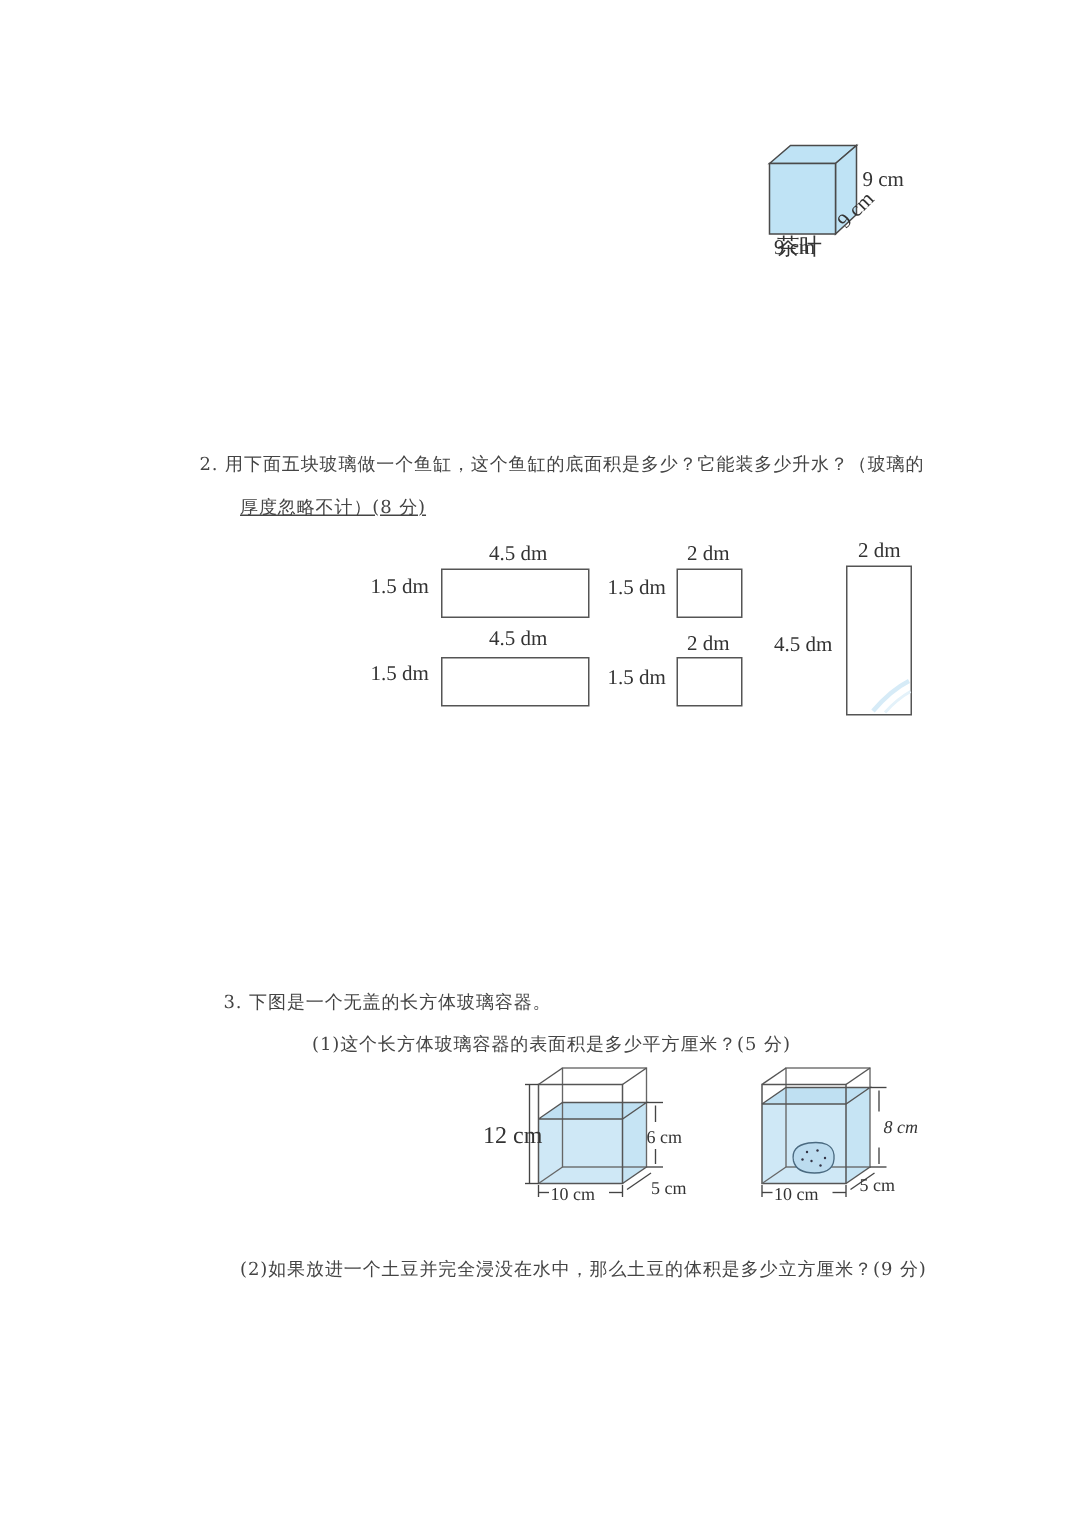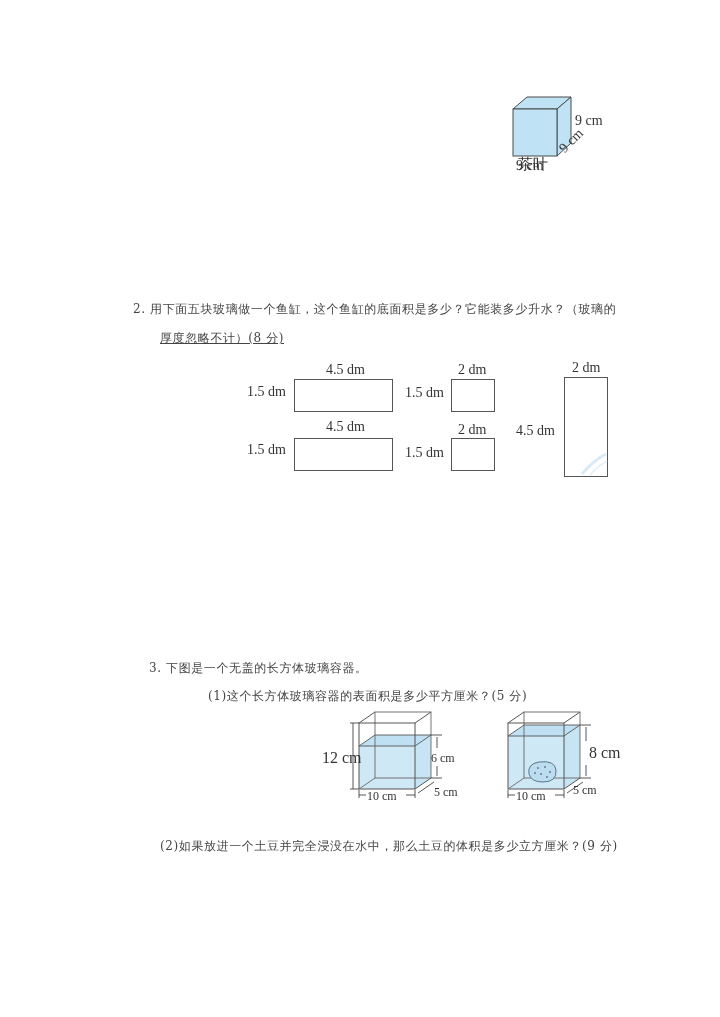--- a/index.html
+++ b/index.html
@@ -133,18 +133,18 @@
     <line x1="75" y1="68" x2="86" y2="68" stroke="#444" stroke-width="0.9"></line>
     <line x1="81" y1="17" x2="81" y2="31" stroke="#444" stroke-width="0.9"></line>
     <line x1="81" y1="55" x2="81" y2="66" stroke="#444" stroke-width="0.9"></line>
 
     <line x1="3" y1="80" x2="3" y2="88" stroke="#444" stroke-width="0.9"></line>
     <line x1="59" y1="80" x2="59" y2="88" stroke="#444" stroke-width="0.9"></line>
     <line x1="3" y1="85" x2="10" y2="85" stroke="#444" stroke-width="0.9"></line>
     <line x1="50" y1="85" x2="59" y2="85" stroke="#444" stroke-width="0.9"></line>
     <line x1="62" y1="83" x2="78" y2="72" stroke="#444" stroke-width="0.9"></line>
   </svg>
-  <div class="abs lbl" style="left:589px;top:744px;font-size:16px;">8 cm</div>
+  <div class="abs lbl" style="left:589px;top:744px;font-size:12px;font-style:italic;">8 cm</div>
   <div class="abs lbl" style="left:516px;top:789px;font-size:12px;">10 cm</div>
   <div class="abs lbl" style="left:573px;top:783px;font-size:12px;">5 cm</div>
 </div>
 
 <div class="abs qtext" style="left:160px;top:838px;">(2)如果放进一个土豆并完全浸没在水中，那么土豆的体积是多少立方厘米？(9 分)</div>
 
 </body></html>

